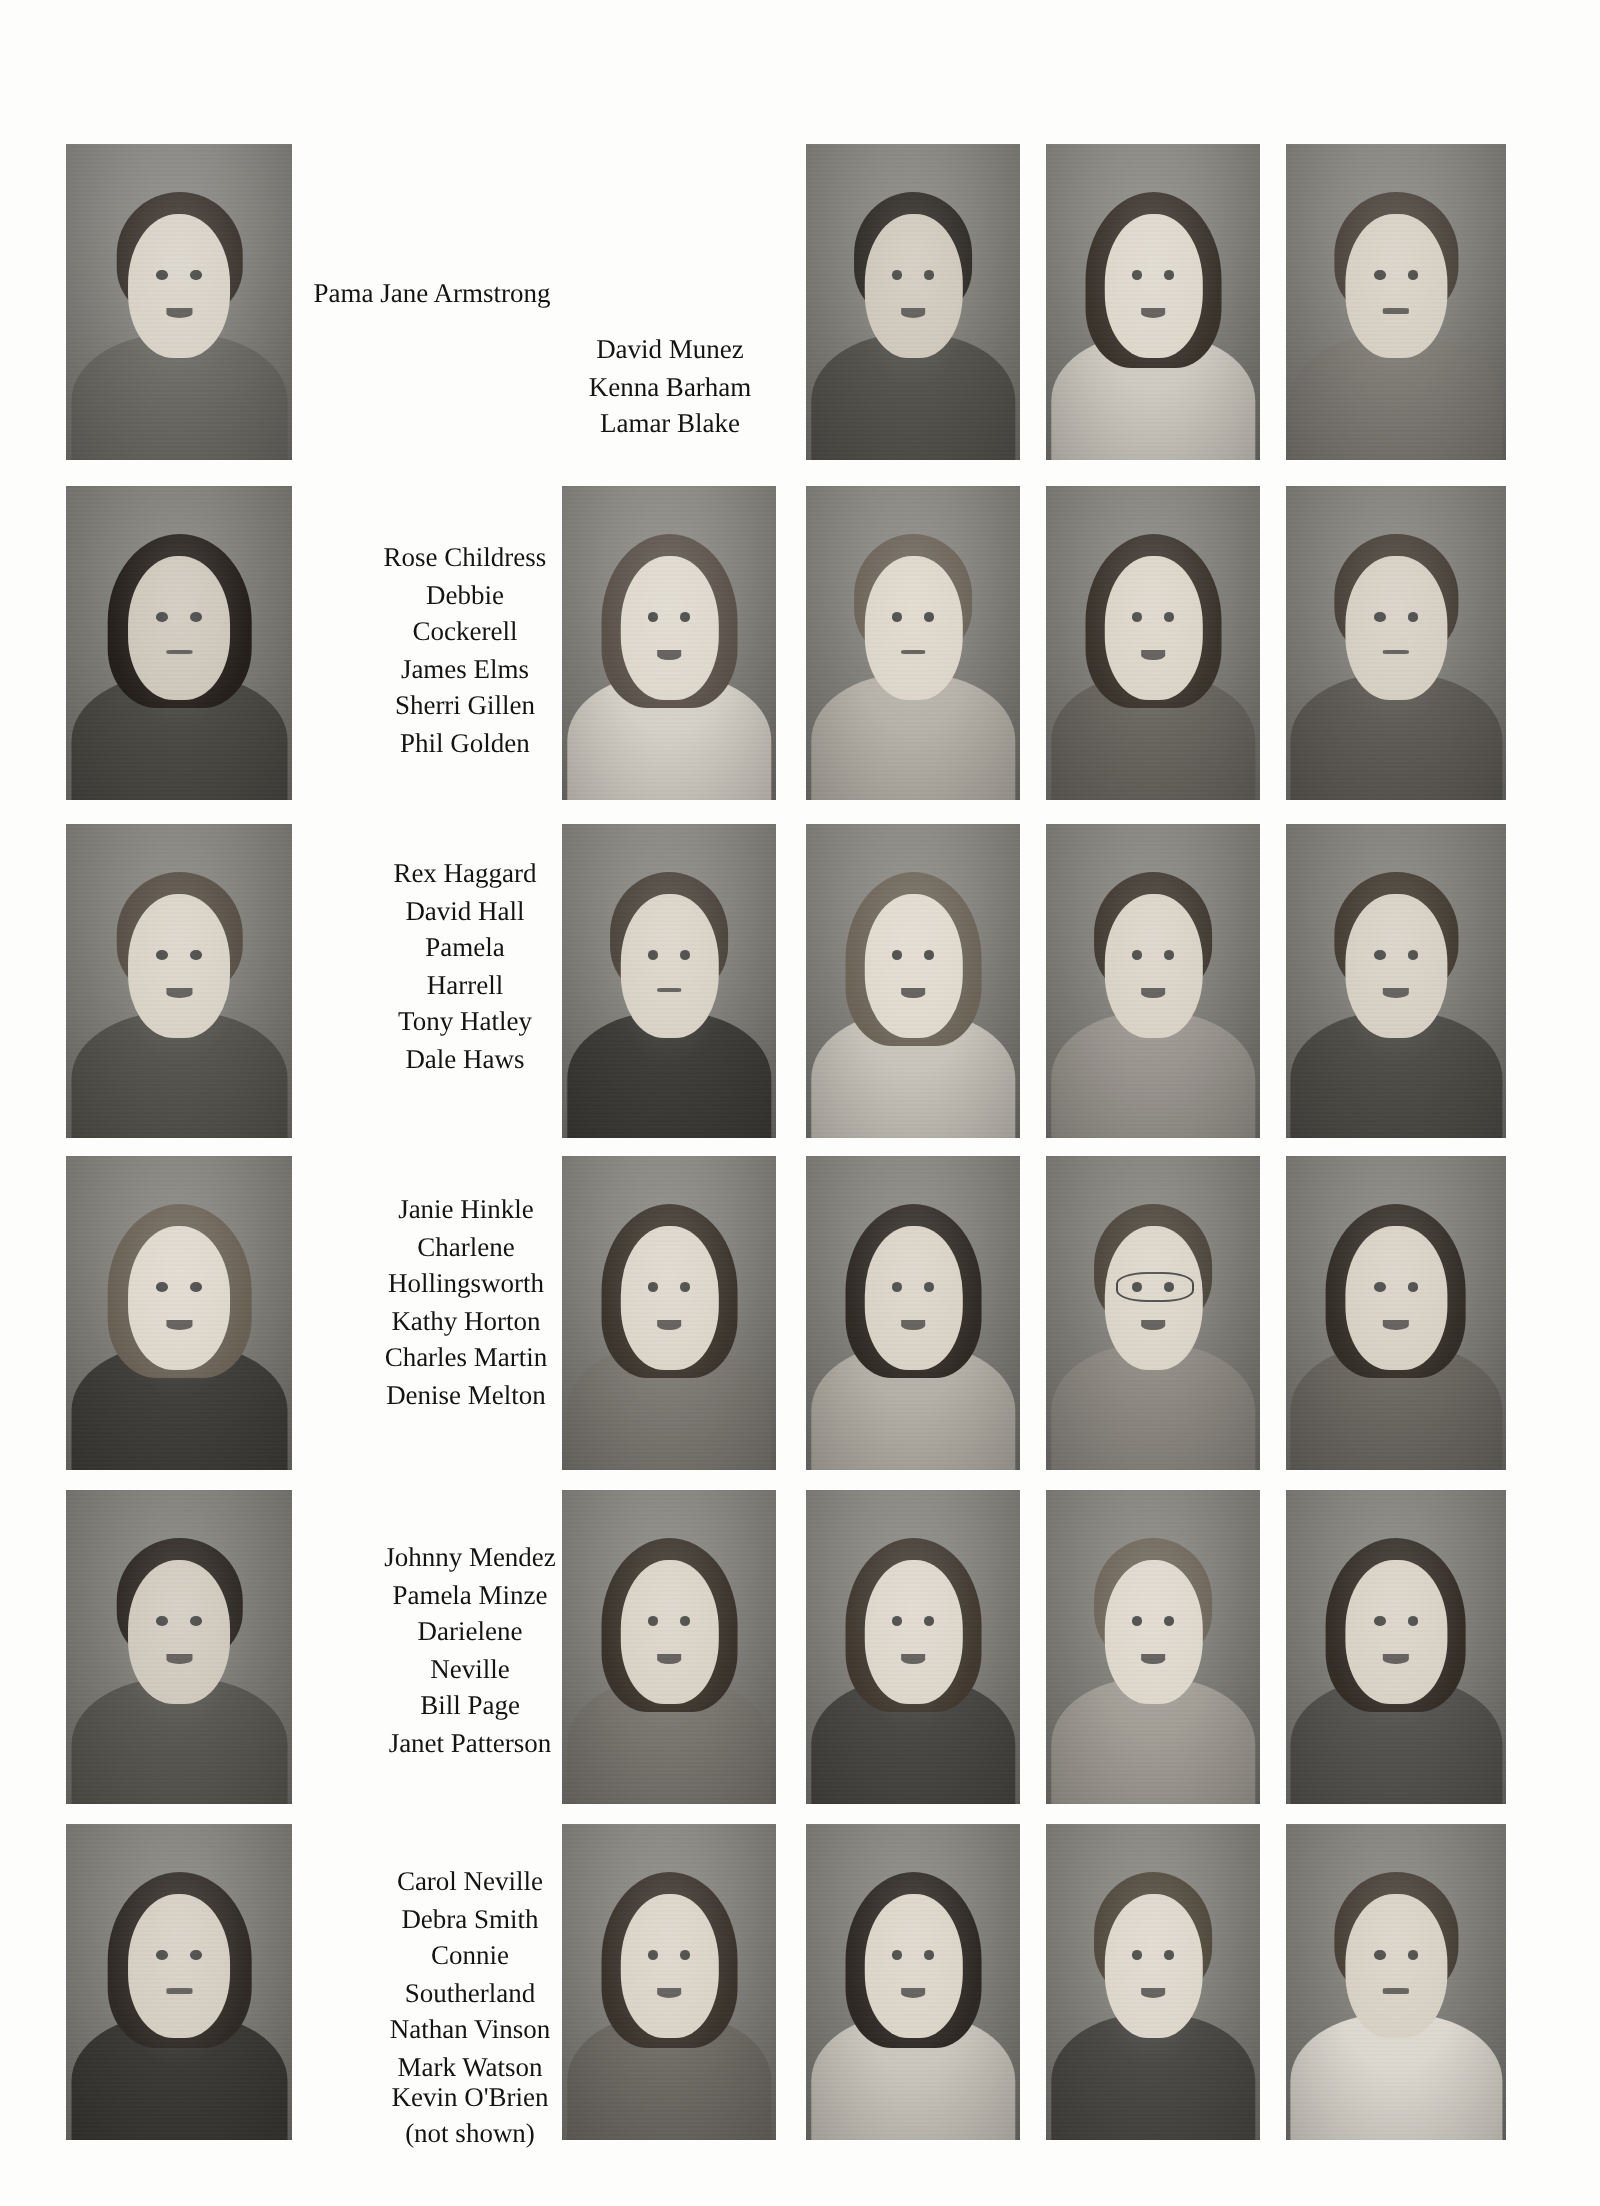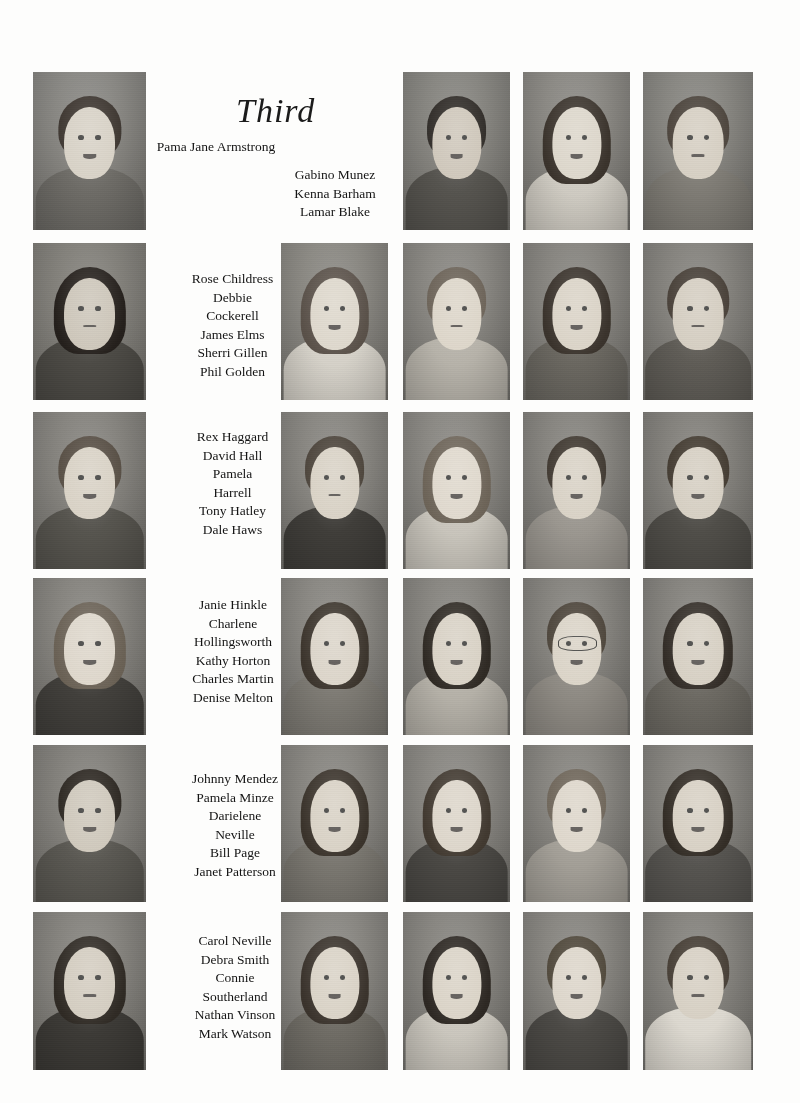--- a/index.html
+++ b/index.html
@@ -141,21 +141,20 @@
     text-align: center;
     color: #141414;
     white-space: pre-line;
   }
 </style>
 </head>
 <body>
 
 <div class="page">
 
-  <div class="title">Third</div>
 
   <div id="photo-layer">
       <div class="photo" style="left: 33px; top: 72px; width: 113px; height: 158px;">
         <div class="bg" style="background: linear-gradient(160deg, rgb(143, 142, 138) 0%, rgb(118, 116, 111) 100%);"></div>
         <div class="p-body" style="background: rgb(109, 107, 102);"></div>
         <div class="p-neck" style="background: rgb(216, 210, 198);"></div>
         <div class="p-hair" style="background: rgb(59, 52, 46);"></div>
         <div class="p-head" style="background: rgb(216, 210, 198);"></div>
         <div class="p-eye l"></div>
         <div class="p-eye r"></div>
@@ -496,21 +495,21 @@
         <div class="p-head" style="background: rgb(215, 208, 195);"></div>
         <div class="p-eye l"></div>
         <div class="p-eye r"></div>
         <div class="p-mouth" style="height: 1.6%; border-radius: 20%;"></div>
         <div class="vignette"></div>
         <div class="grain"></div>
       </div>
     </div>
   <div id="names-layer">
       <div class="names" style="left: 136px; top: 138px; width: 160px;">Pama Jane Armstrong</div>
-      <div class="names" style="left: 255px; top: 166px; width: 160px;">Gabino Munez
+      <div class="names" style="left: 255px; top: 166px; width: 160px;">David Munez
 Kenna Barham
 Lamar Blake</div>
       <div class="names" style="left: 150px; top: 270px; width: 165px;">Rose Childress
 Debbie
    Cockerell
 James Elms
 Sherri Gillen
 Phil Golden</div>
       <div class="names" style="left: 150px; top: 428px; width: 165px;">Rex Haggard
 David Hall
@@ -531,14 +530,16 @@
 Bill Page
 Janet Patterson</div>
       <div class="names" style="left: 150px; top: 932px; width: 170px;">Carol Neville
 Debra Smith
 Connie
    Southerland
 Nathan Vinson
 Mark Watson</div>
     </div>
 
+  <div class="footer-note" id="footer-note" style="left: 150px; top: 1040px; width: 170px;">Kevin O'Brien
+(not shown)</div>
 
 </div>
 
 </body></html>

